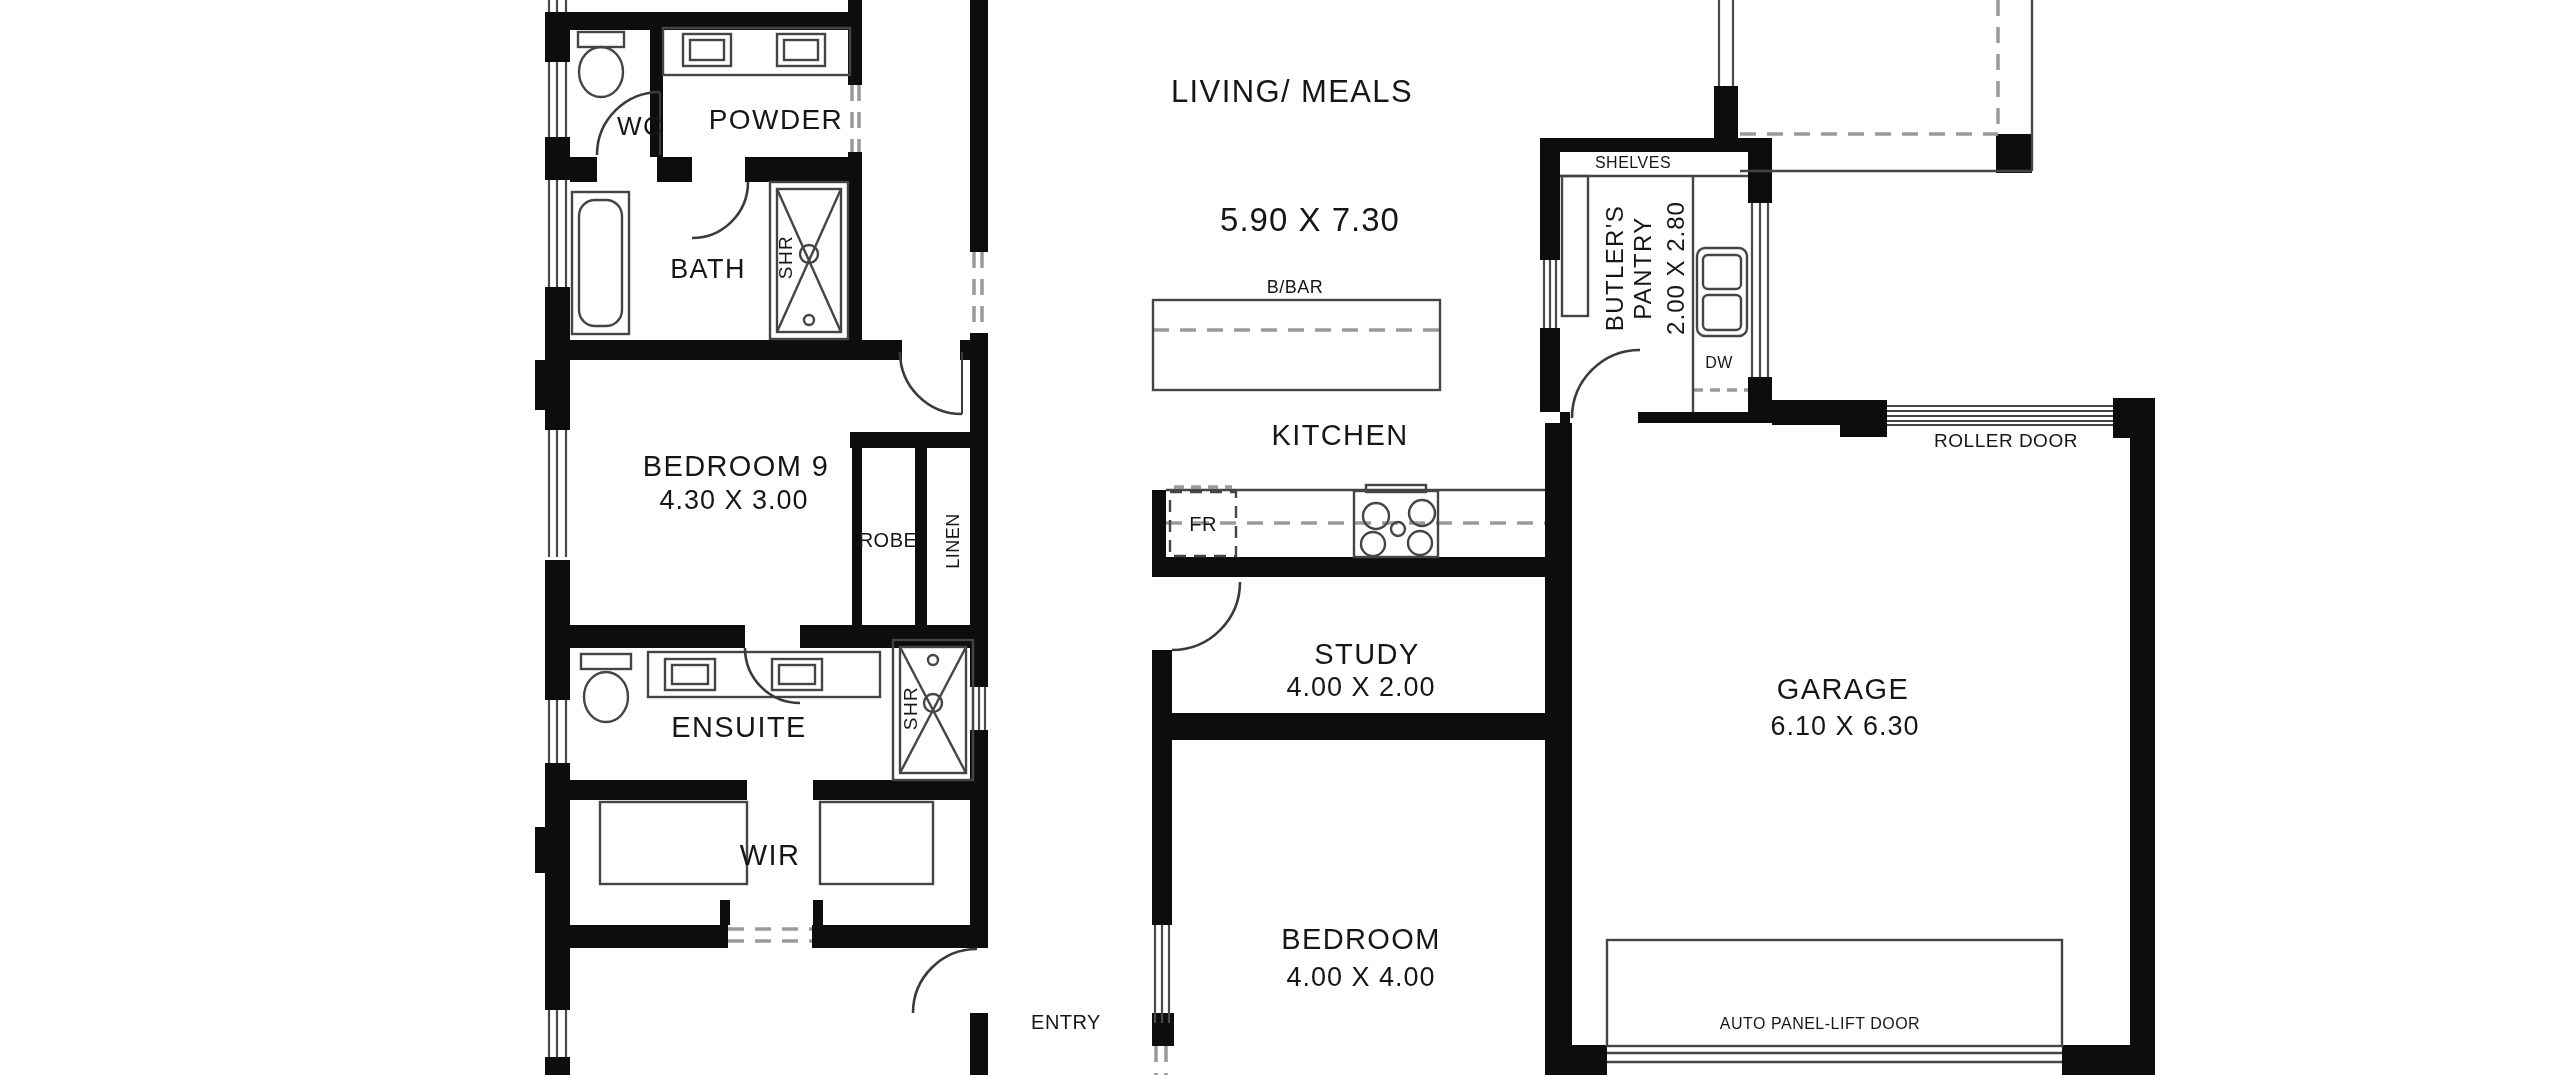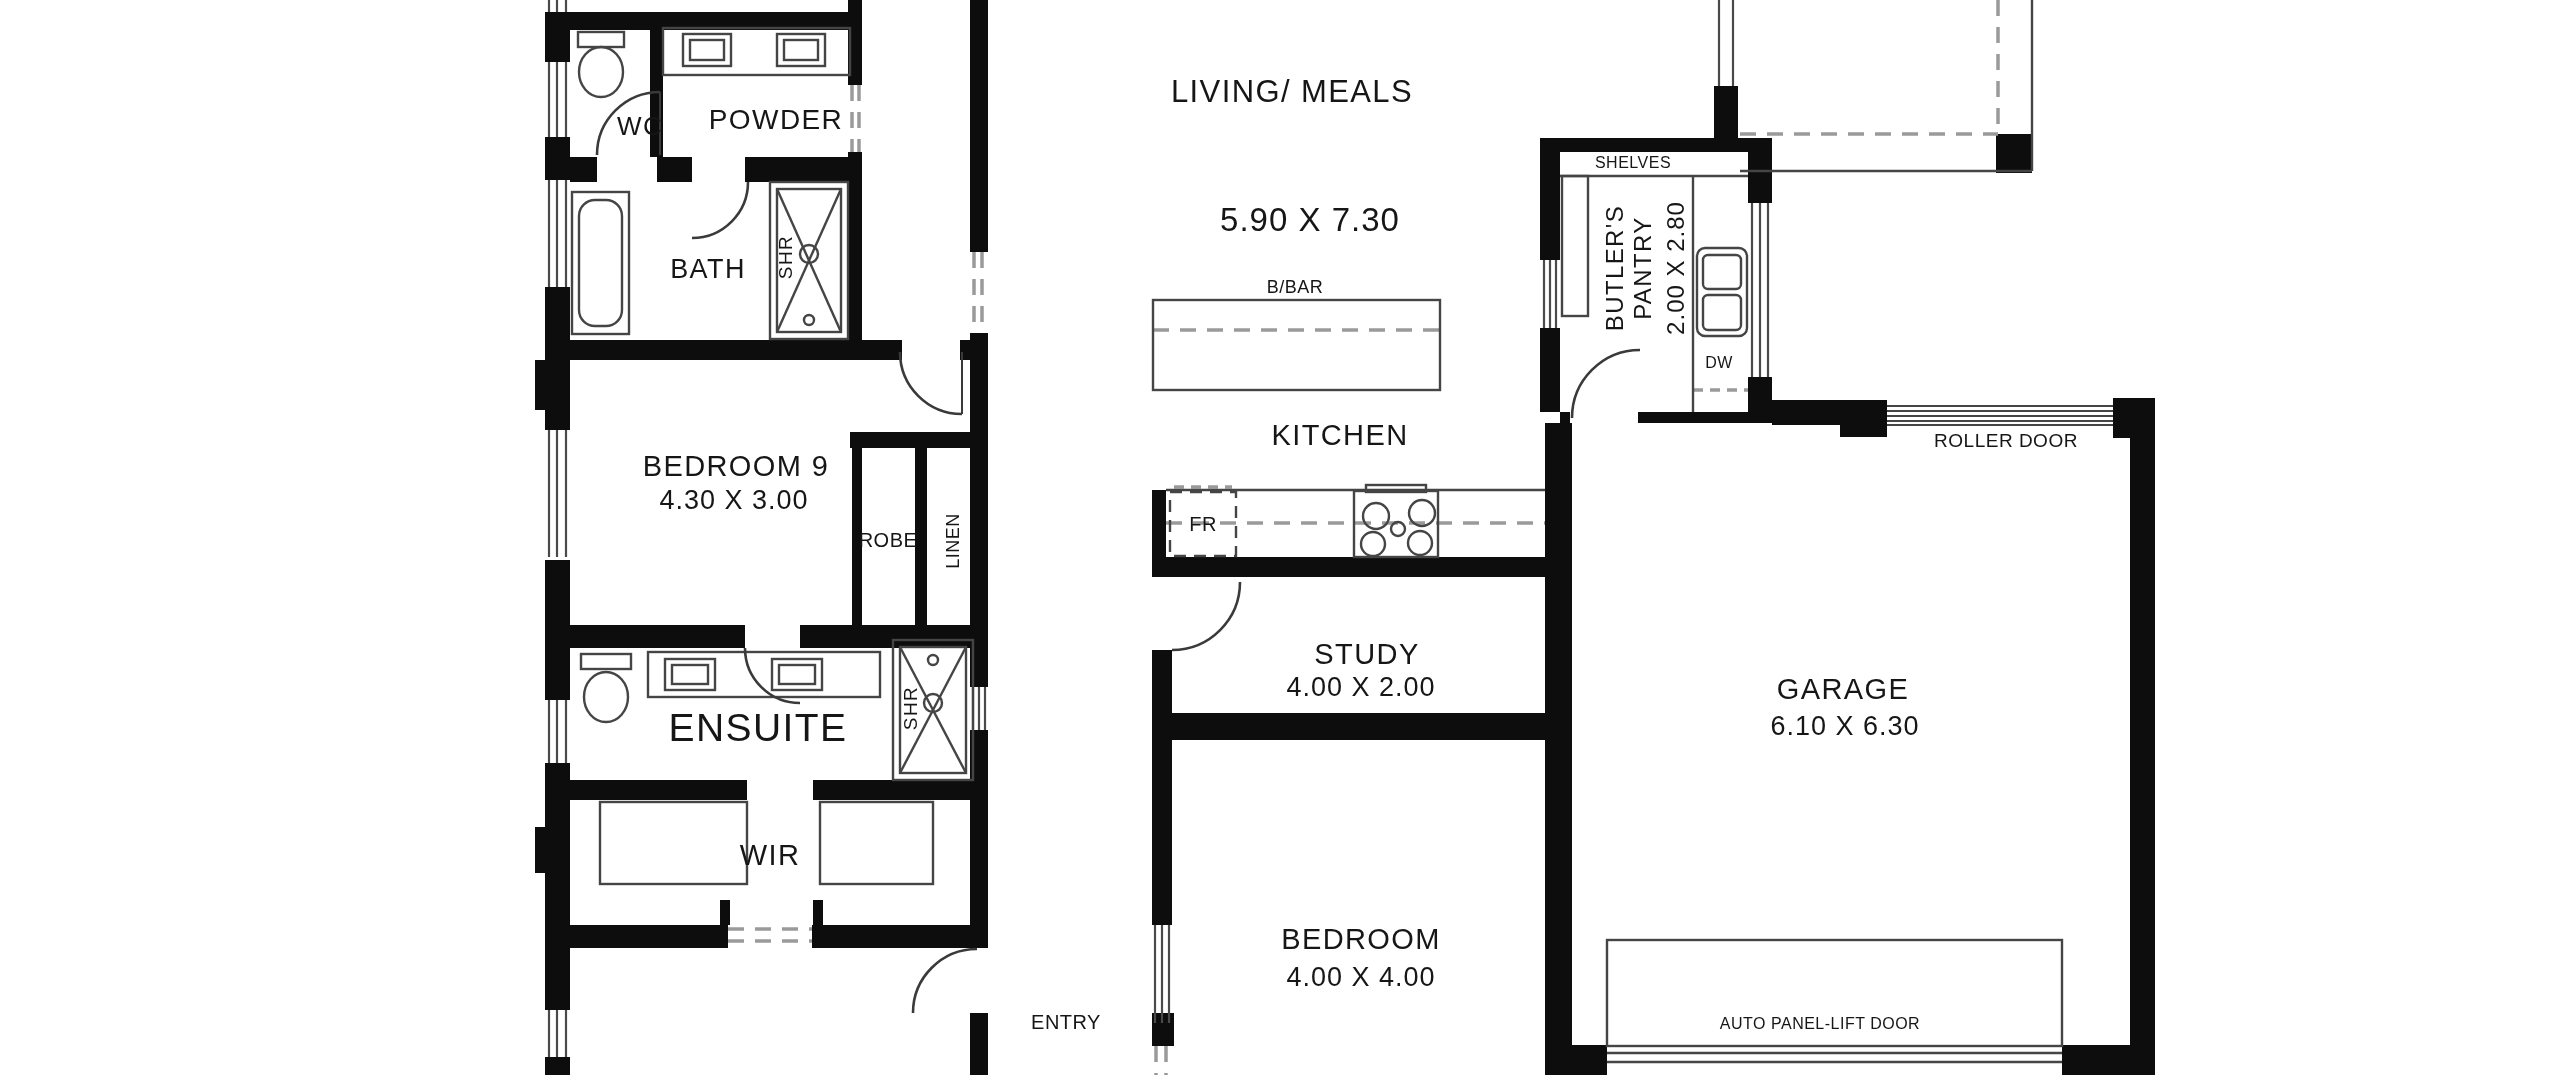--- a/index.html
+++ b/index.html
@@ -251,21 +251,21 @@
 </svg>
 
   <div class="lbl" style="left:640px;top:127px;font-size:26px">WC</div>
   <div class="lbl" style="left:776px;top:120px;font-size:28px">POWDER</div>
   <div class="lbl" style="left:708px;top:270px;font-size:27px">BATH</div>
   <div class="lbl rot" style="left:786px;top:257px;font-size:19px">SHR</div>
   <div class="lbl" style="left:736px;top:467px;font-size:29px">BEDROOM 9</div>
   <div class="lbl dim" style="left:734px;top:501px;font-size:27px">4.30 X 3.00</div>
   <div class="lbl" style="left:888px;top:540px;font-size:20px;letter-spacing:0.5px">ROBE</div>
   <div class="lbl rot" style="left:953px;top:541px;font-size:18px;letter-spacing:0.5px">LINEN</div>
-  <div class="lbl" style="left:758px;top:728px;font-size:39px">ENSUITE</div>
+  <div class="lbl" style="left:739px;top:728px;font-size:29px">ENSUITE</div>
   <div class="lbl rot" style="left:911px;top:708px;font-size:19px">SHR</div>
   <div class="lbl" style="left:770px;top:856px;font-size:29px">WIR</div>
   <div class="lbl" style="left:1292px;top:92px;font-size:31px">LIVING/ MEALS</div>
   <div class="lbl dim" style="left:1310px;top:220px;font-size:33px">5.90 X 7.30</div>
   <div class="lbl" style="left:1295px;top:287px;font-size:18px;letter-spacing:0.5px">B/BAR</div>
   <div class="lbl" style="left:1340px;top:436px;font-size:29px">KITCHEN</div>
   <div class="lbl" style="left:1203px;top:524px;font-size:20px;letter-spacing:0.5px">FR</div>
   <div class="lbl" style="left:1367px;top:655px;font-size:29px">STUDY</div>
   <div class="lbl dim" style="left:1361px;top:688px;font-size:27px">4.00 X 2.00</div>
   <div class="lbl" style="left:1361px;top:940px;font-size:29px">BEDROOM</div>

